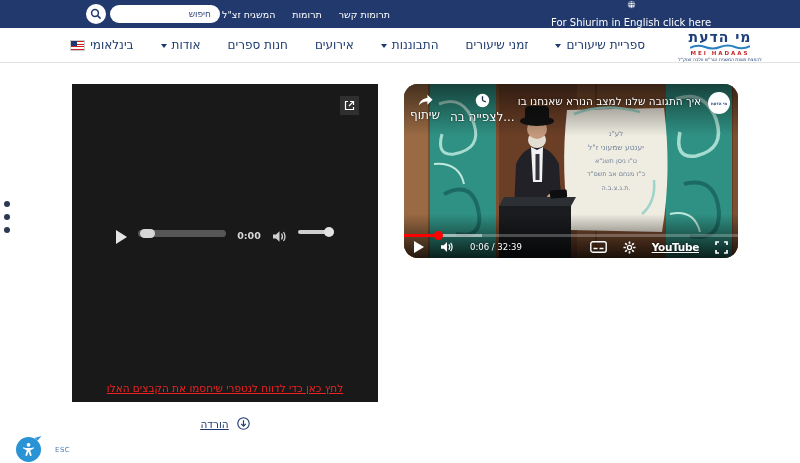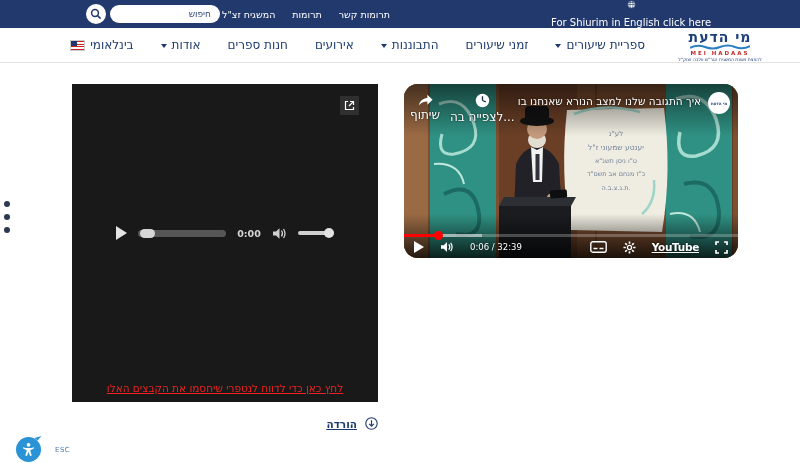--- a/index.html
+++ b/index.html
@@ -33,33 +33,33 @@
   .logo{position:absolute;right:24px;top:3px;width:112px;text-align:center;cursor:pointer;}
   .logo-heb{font-size:14px;font-weight:bold;color:#1e3f7a;line-height:13px;letter-spacing:1px;}
   .logo-wave{display:block;margin:0 auto;}
   .logo-latin{font-size:5.5px;font-weight:bold;color:#c22a2a;letter-spacing:2px;line-height:6px;}
   .logo-tag{font-size:5px;color:#1e3f7a;line-height:7px;transform:scale(.9);}
 
   
   .audio-box{position:absolute;left:72px;top:84px;width:306px;height:318px;background:#191919;}
   .popout{position:absolute;top:12px;right:19px;width:19px;height:19px;background:#2f2f2f;border:none;
     display:flex;align-items:center;justify-content:center;cursor:pointer;padding:0;}
-  .audio-controls{position:absolute;left:0;right:0;top:138px;height:22px;display:flex;align-items:center;
+  .audio-controls{position:absolute;left:0;right:0;top:146px;height:22px;display:flex;align-items:flex-start;
     justify-content:center;gap:11px;}
   .a-play{width:0;height:0;border-top:7px solid transparent;border-bottom:7px solid transparent;
     border-left:11px solid #e4e4e4;background:none;padding:0;cursor:pointer;border-right:none;}
   .seek{position:relative;width:88px;height:7px;border-radius:4px;background:#565656;cursor:pointer;}
   .seek-thumb{position:absolute;left:2px;top:-1px;width:15px;height:9px;border-radius:5px;background:#d6d6d6;}
   .a-time{color:#d6d6d6;font-size:9.5px;font-weight:bold;}
   .vol-slider{position:relative;width:36px;height:4px;border-radius:2px;background:#cfcfcf;cursor:pointer;}
   .vol-thumb{position:absolute;right:0px;top:-3px;width:10px;height:10px;border-radius:50%;background:#e2e2e2;}
   .report{position:absolute;left:0;right:0;bottom:8px;text-align:center;color:#ee2222;font-size:10.5px;
     text-decoration:underline;direction:rtl;cursor:pointer;}
   .download{position:absolute;left:72px;top:417px;width:306px;text-align:center;direction:rtl;
-    color:#1d3a6e;font-size:10.5px;cursor:pointer;display:flex;justify-content:flex-start;align-items:center;gap:8px;font-weight:bold;}
+    color:#1d3a6e;font-size:10.5px;cursor:pointer;display:flex;justify-content:center;align-items:center;gap:8px;}
   .download span{text-decoration:underline;}
 
   
   .video-box{position:absolute;left:404px;top:84px;width:334px;height:174px;border-radius:14px;
     overflow:hidden;background:#6e4a2e;}
   .v-top-grad{position:absolute;left:0;top:0;right:0;height:52px;
     background:linear-gradient(rgba(0,0,0,.55),rgba(0,0,0,0));pointer-events:none;}
   .v-bottom-grad{position:absolute;left:0;bottom:0;right:0;height:44px;
     background:linear-gradient(rgba(0,0,0,0),rgba(0,0,0,.78));pointer-events:none;}
   .v-avatar{position:absolute;top:8px;right:8px;width:22px;height:22px;border-radius:50%;background:#fff;

